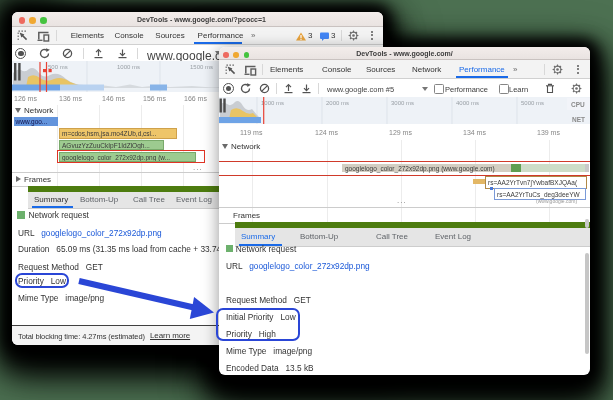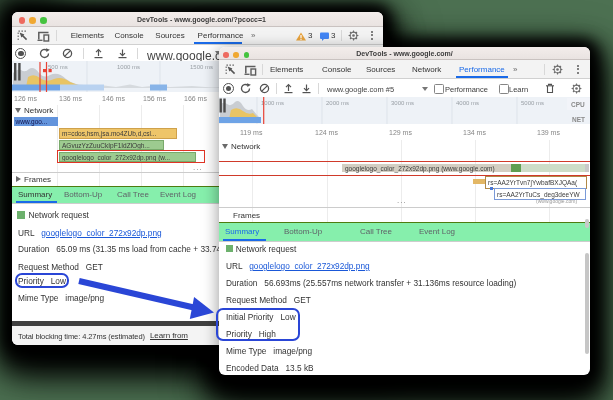--- a/index.html
+++ b/index.html
@@ -20,26 +20,26 @@
 .sep{position:absolute;width:1px;background:#d8d8d8}
 .rec{position:absolute;width:9px;height:9px;border:1.3px solid #525252;border-radius:50%}
 .rec i{position:absolute;left:1.6px;top:1.6px;width:5.8px;height:5.8px;background:#525252;border-radius:50%}
 .ruler{position:absolute;left:0;right:0;background:#fff}
 .rl{position:absolute;font-size:7px;color:#868686;white-space:nowrap}
 .gline{position:absolute;width:1px;background:#ececec}
 .nethdr{position:absolute;font-size:8px;color:#333;white-space:nowrap}
 .tri-d{display:inline-block;width:0;height:0;border-left:3.5px solid transparent;border-right:3.5px solid transparent;border-top:5px solid #6a6a6a;margin-right:3px}
 .tri-r{display:inline-block;width:0;height:0;border-top:3.5px solid transparent;border-bottom:3.5px solid transparent;border-left:5px solid #6a6a6a;margin-right:3px}
 .bar{position:absolute;font-size:6.5px;color:#3a3a3a;white-space:nowrap;overflow:hidden;line-height:1.4}
-.tabs2{position:absolute;left:0;right:0;background:#86efac;border-top:1px solid #4d7c0f;border-bottom:1px solid #cdcdcd}
+.tabs2{position:absolute;left:16px;right:0;background:#e5e5e5;border-top:6px solid #4d7c0f;border-bottom:1px solid #cdcdcd}
 .t2{position:absolute;font-size:8px;white-space:nowrap}
 .srow{position:absolute;font-size:8.3px;color:#333;white-space:nowrap}
-.link{color:#1a58d8;text-decoration:underline}
+.link{color:#1a58d8;}
 .bluebox{position:absolute;border:2px solid #2a46d6;border-radius:7px}
-.footer{position:absolute;left:0;right:8px;bottom:0;background:#f4f4f4;border-top:5px solid #404040;
+.footer{position:absolute;left:0;right:8px;bottom:0;background:#f4f4f4;border-top:1px solid #404040;
  border-radius:0 0 6px 6px;font-size:8px;letter-spacing:-0.08px;color:#333;white-space:nowrap}
 .cb{position:absolute;width:8px;height:8px;border:1px solid #858585;border-radius:1.5px;background:#fff}
 .ctxt{position:absolute;font-size:7.5px;color:#3c3c3c;white-space:nowrap}
 .dots3 i{position:absolute;width:2px;height:2px;border-radius:50%;background:#5a5a5a;left:0}
 svg{position:absolute;overflow:visible}
 .arrowsvg{z-index:5}
 </style></head>
 <body>
 <div style="position:absolute;left:-20px;top:-20px;width:80px;height:70px;background:#000;opacity:.5;filter:blur(16px);z-index:0"></div>
 <div class="blob" style="left:12px;top:12px;width:371px;height:333px"></div>
@@ -198,21 +198,21 @@
  <div class="srow" style="left:16.5px;top:8px">Network request</div>
  <div class="srow" style="left:6px;top:25.5px">URL &nbsp;&nbsp;<span class="link">googlelogo_color_272x92dp.png</span></div>
  <div class="srow" style="left:6px;top:42px">Duration &nbsp;&nbsp;65.09 ms (31.35 ms load from cache + 33.74 ms resource loading)</div>
  <div class="srow" style="left:6px;top:59.5px">Request Method &nbsp;&nbsp;GET</div>
  <div class="bluebox" style="left:2.5px;top:71px;width:50px;height:11px"></div>
  <div class="srow" style="left:6px;top:74px">Priority &nbsp;&nbsp;Low</div>
  <div class="srow" style="left:6px;top:91px">Mime Type &nbsp;&nbsp;image/png</div>
 </div>
 <div class="footer" style="height:19px">
       <span style="position:absolute;left:6px;top:5.5px;font-size:7.5px">Total blocking time: 4.27ms (estimated)</span>
-      <span style="position:absolute;left:138px;top:5px;text-decoration:underline">Learn from</span>
+      <span style="position:absolute;left:138px;top:5px;text-decoration:underline">Learn more</span>
     </div>
 </div>
 
 <div class="win" id="w2" style="left:219px;top:47px;width:371px;height:328px">
 <div class="titlebar" style="height:12px"></div>
 <div class="lights">
  <i style="left:4.1px;top:5.1px;width:5.5px;height:5.5px;background:#ee6a5f"></i>
  <i style="left:14.3px;top:5.1px;width:5.5px;height:5.5px;background:#f0a832"></i>
  <i style="left:24.5px;top:5.1px;width:5.5px;height:5.5px;background:#45c33f"></i>
 </div>
@@ -363,21 +363,20 @@
  <span class="t2 blue" style="left:6px;top:4px">Summary</span>
  <div class="abs" style="left:4px;top:16px;width:43px;height:2px;background:#1a6ae8"></div>
  <span class="t2 grey" style="left:65px;top:4px">Bottom-Up</span>
  <span class="t2 grey" style="left:141px;top:4px">Call Tree</span>
  <span class="t2 grey" style="left:200px;top:4px">Event Log</span>
 </div>
 <div id="w2sum" class="abs" style="left:0;top:193px;width:371px;height:135px">
  <div class="abs" style="left:7.2px;top:5px;width:7px;height:7px;background:#6db16d"></div>
  <div class="srow" style="left:16.8px;top:4px">Network request</div>
  <div class="srow" style="left:7px;top:21px">URL &nbsp;&nbsp;<span class="link">googlelogo_color_272x92dp.png</span></div>
- <div class="srow" style="left:7px;top:38px">Duration &nbsp;&nbsp;56.693ms (25.557ms network transfer + 31.136ms resource loading)</div>
  <div class="srow" style="left:7px;top:55px">Request Method &nbsp;&nbsp;GET</div>
  <div class="bluebox" style="left:-3px;top:68px;width:80px;height:29px"></div>
  <div class="srow" style="left:7px;top:72px">Initial Priority &nbsp;&nbsp;Low</div>
  <div class="srow" style="left:7px;top:89px">Priority &nbsp;&nbsp;High</div>
  <div class="srow" style="left:7px;top:106px">Mime Type &nbsp;&nbsp;image/png</div>
  <div class="srow" style="left:7px;top:123px">Encoded Data &nbsp;&nbsp;13.5 kB</div>
 </div>
 <div class="abs" style="left:365.5px;top:206px;width:4px;height:101px;background:#c6c6c6;border-radius:2px"></div>
 <div class="abs" style="left:365.5px;top:172px;width:4px;height:9px;background:#c9c9c9;border-radius:2px"></div>
 </div>

